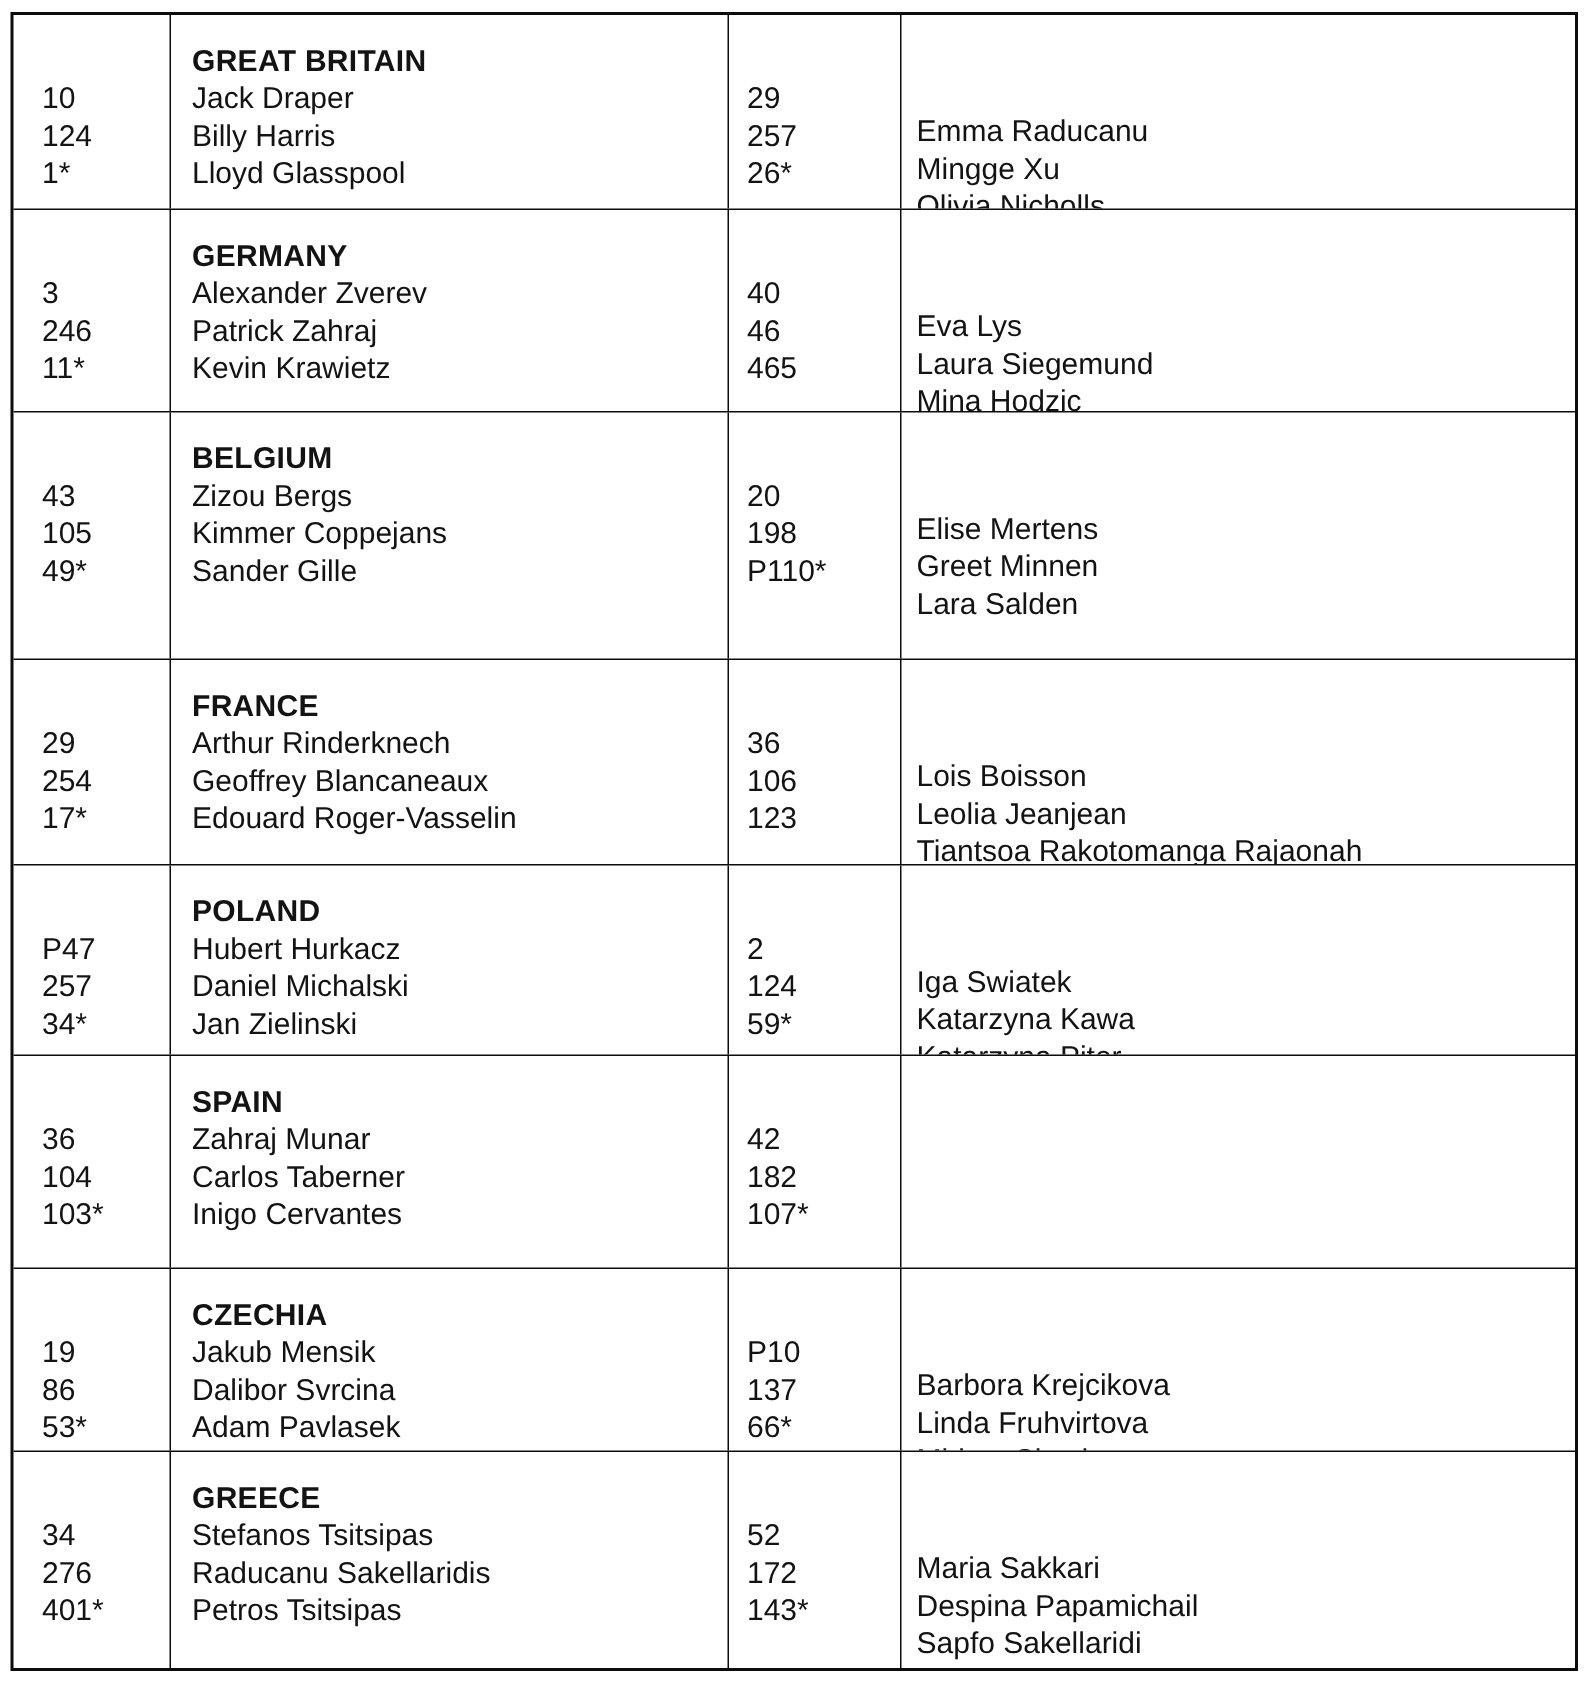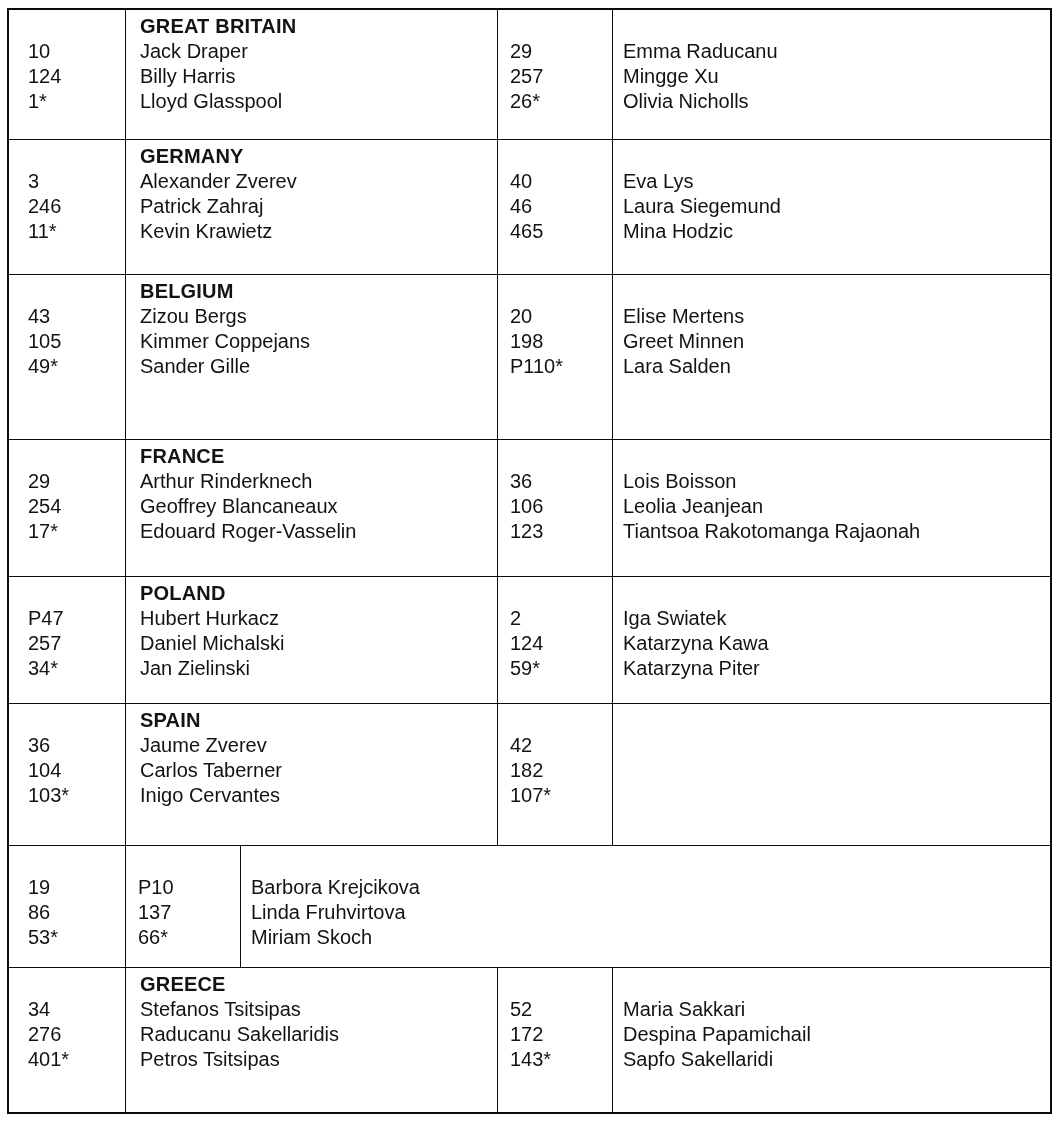--- a/index.html
+++ b/index.html
@@ -36,28 +36,28 @@
   .row:nth-child(1) { height: 130px; }
   .row:nth-child(2) { height: 135px; }
   .row:nth-child(3) { height: 165px; }
   .row:nth-child(4) { height: 137px; }
   .row:nth-child(5) { height: 127px; }
   .row:nth-child(6) { height: 142px; }
   .row:nth-child(7) { height: 122px; }
   .row:nth-child(8) { height: 144px; border-bottom: none; }
   .cell {
     box-sizing: border-box;
-    padding-top: 4px;
+    padding-top: 19px;
     overflow: hidden;
   }
   .c1, .c2, .c3 { border-right: 1.5px solid #0c0c0c; }
-  .c1 { width: 117px; padding-left: 19px; }
+  .c1 { width: 105px; padding-left: 19px; }
   .c2 { width: 372px; padding-left: 14px; }
   .c3 { width: 115px; padding-left: 12px; }
-  .c4 { flex: 1; padding-left: 10px; }
+  .c4 { flex: 1; padding-left: 10px; margin-top: 22px; }
   .line {
     height: 25px;
     line-height: 25px;
     font-size: 20px;
     color: #131313;
     white-space: nowrap;
   }
   .country {
     font-weight: bold;
     letter-spacing: 0.2px;
@@ -205,38 +205,44 @@
 
   <div class="row">
     <div class="cell c1">
       <div class="line">&nbsp;</div>
       <div class="line">36</div>
       <div class="line">104</div>
       <div class="line">103*</div>
     </div>
     <div class="cell c2">
       <div class="line country">SPAIN</div>
-      <div class="line">Jaume Zverev</div>
+      <div class="line">Zahraj Munar</div>
       <div class="line">Carlos Taberner</div>
       <div class="line">Inigo Cervantes</div>
     </div>
     <div class="cell c3">
       <div class="line">&nbsp;</div>
       <div class="line">42</div>
       <div class="line">182</div>
       <div class="line">107*</div>
     </div>
   </div>
 
   <div class="row">
     <div class="cell c1">
       <div class="line">&nbsp;</div>
       <div class="line">19</div>
       <div class="line">86</div>
       <div class="line">53*</div>
+    </div>
+    <div class="cell c2">
+      <div class="line country">CZECHIA</div>
+      <div class="line">Jakub Mensik</div>
+      <div class="line">Dalibor Svrcina</div>
+      <div class="line">Adam Pavlasek</div>
     </div>
     <div class="cell c3">
       <div class="line">&nbsp;</div>
       <div class="line">P10</div>
       <div class="line">137</div>
       <div class="line">66*</div>
     </div>
     <div class="cell c4">
       <div class="line">&nbsp;</div>
       <div class="line">Barbora Krejcikova</div>

